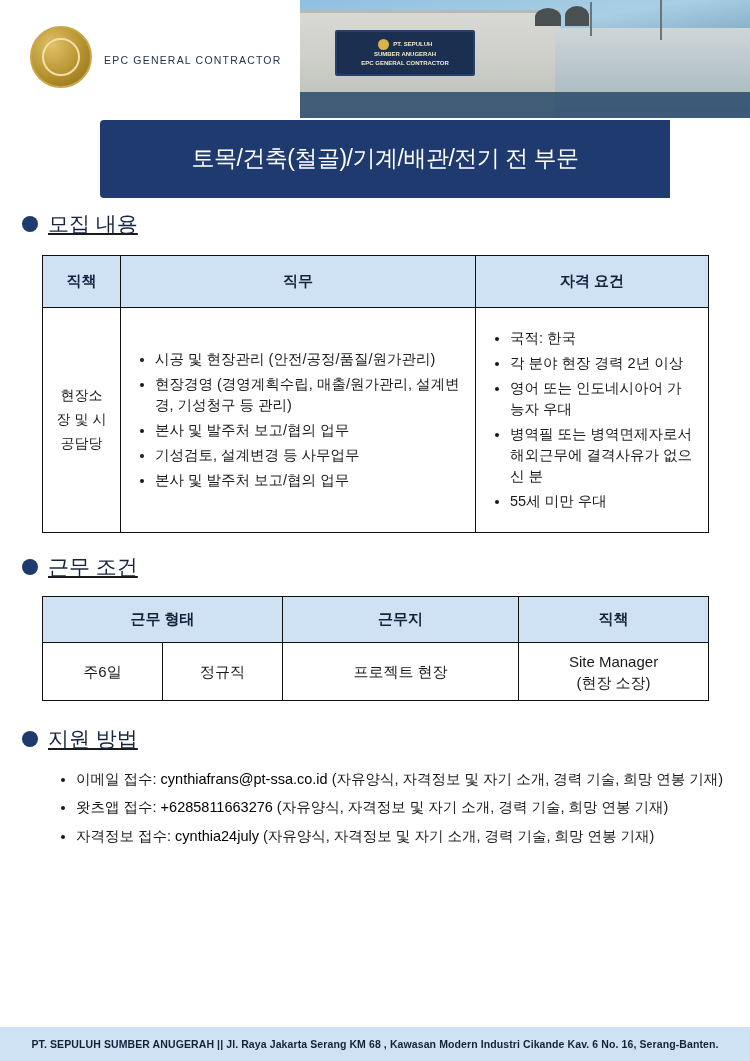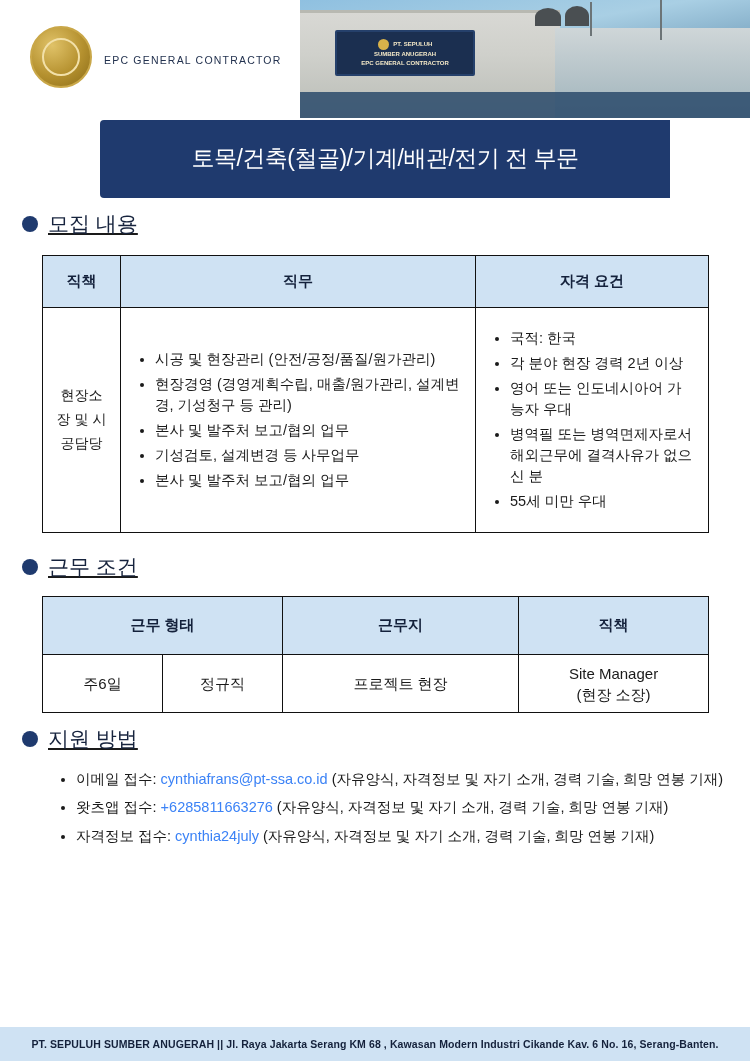--- a/index.html
+++ b/index.html
@@ -214,21 +214,21 @@
 
   .tbl-work {
     position: absolute;
     left: 42px; top: 596px;
     width: 666px;
     table-layout: fixed;
   }
   .tbl-work th, .tbl-work td { border: 1px solid #111; }
   .tbl-work thead th {
     background: #cfe2f3;
-    height: 58px;
+    height: 46px;
     font-size: 15px;
     font-weight: bold;
     color: #14213b;
   }
   .tbl-work tbody td {
     height: 58px;
     text-align: center;
     font-size: 15px;
     line-height: 1.4;
   }
@@ -236,21 +236,21 @@
   
   .apply-list {
     position: absolute;
     left: 52px; top: 765px;
     margin: 0;
     padding-left: 24px;
     font-size: 14.5px;
     line-height: 1.95;
   }
   .apply-list li::marker { font-size: 13px; }
-  .contact { color: #3b82f6; text-align: right; }
+  .contact { color: #000000; text-align: right; }
 
   
   .footer-band {
     position: absolute;
     left: 0; bottom: 0;
     width: 750px; height: 34px;
     background: #cfe2f3;
     display: flex;
     align-items: center;
     justify-content: center;

